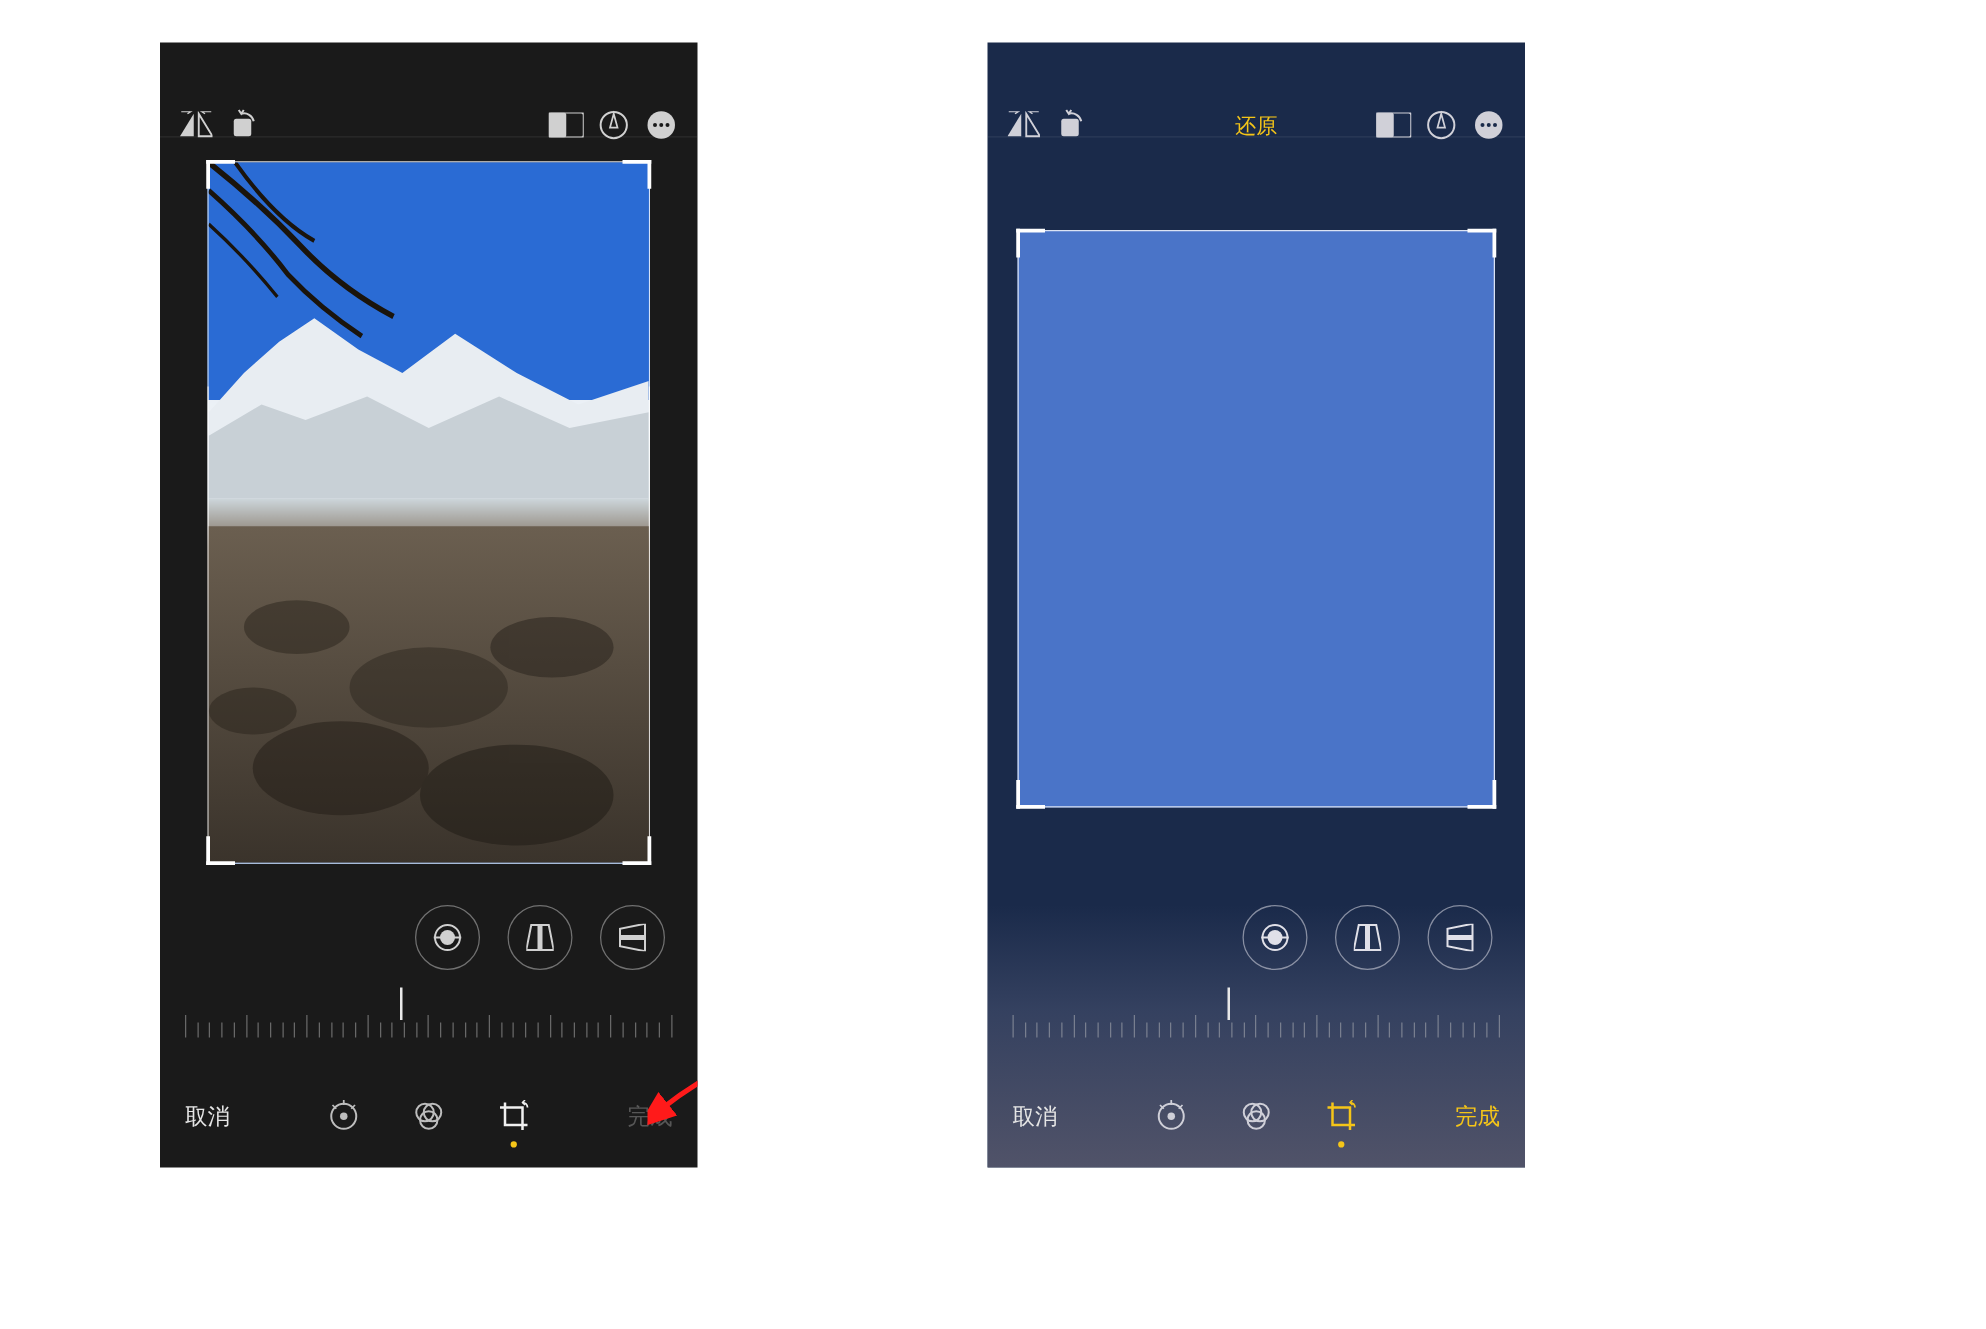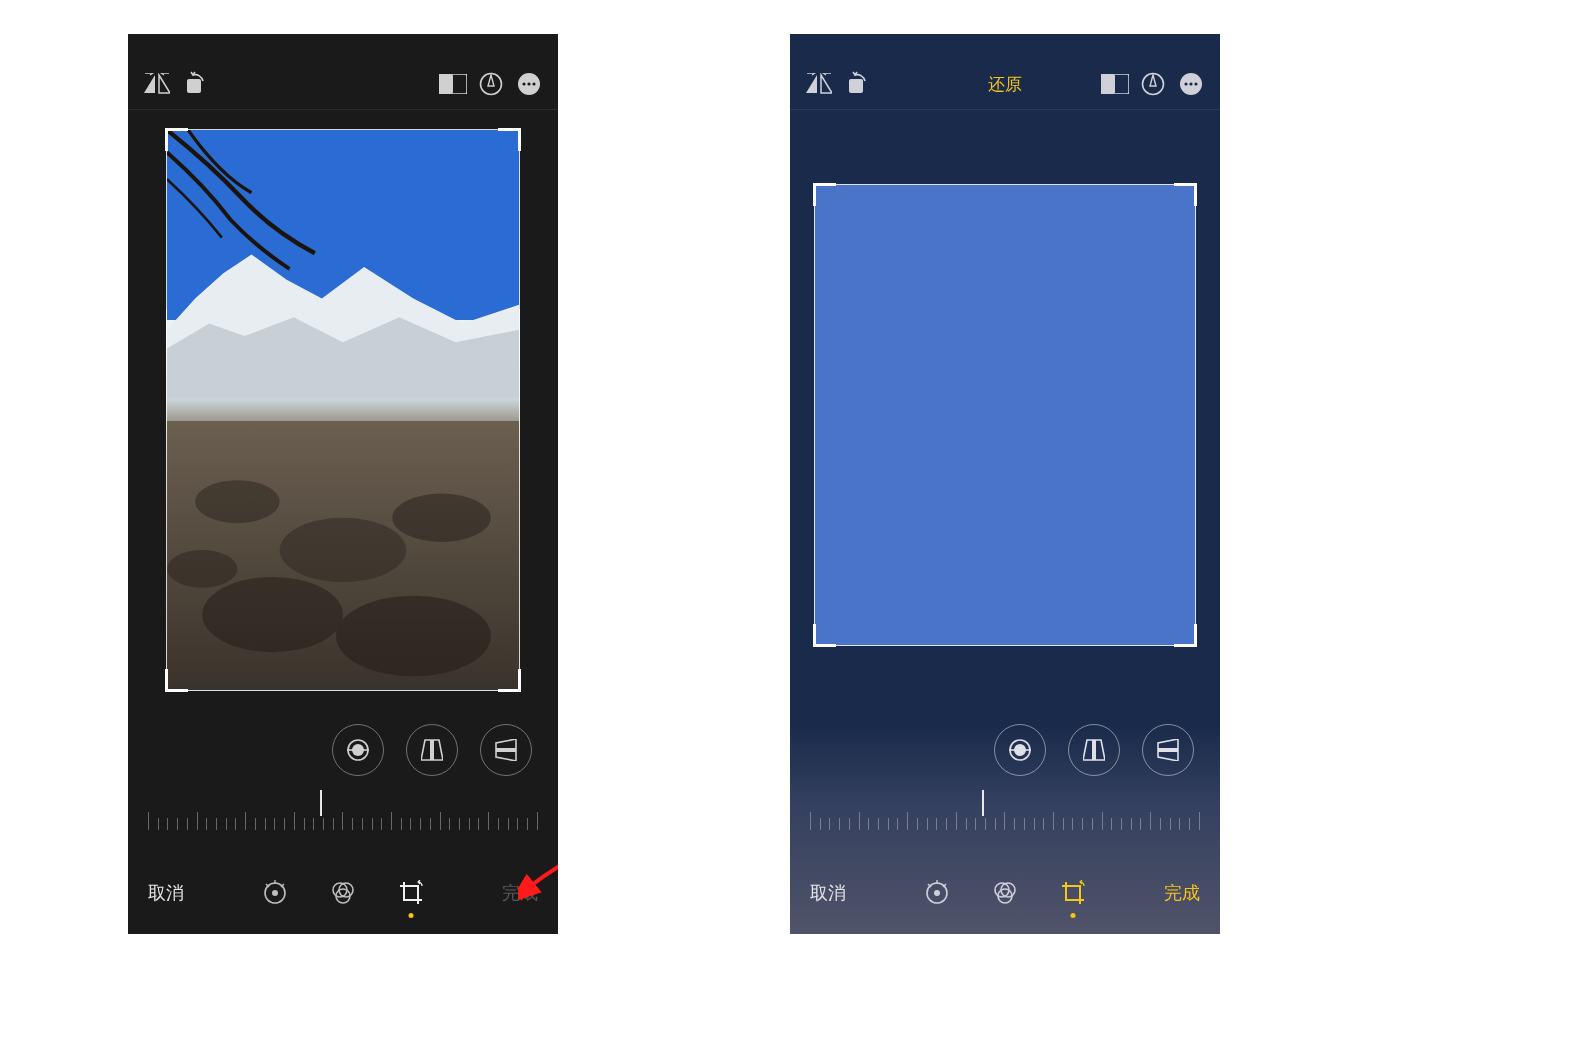--- a/index.html
+++ b/index.html
@@ -1,21 +1,21 @@
 <!DOCTYPE html>
 <html><head>
 <meta charset="utf-8">
 <style>
   html,body{margin:0;padding:0;background:#fff;width:1589px;height:1063px;font-family:-apple-system,Helvetica,Arial,sans-serif;}
   .wrap{position:relative;width:1589px;height:1063px;}
   .phone{position:absolute;top:34px;width:430px;height:900px;background:#1a1a1a;overflow:hidden;}
   .phone.left{left:128px;background:#1a1a1a;}
   .phone.right{left:790px;background:#1a2a4a;}
   
-  .topbar{position:absolute;top:30px;left:0;right:0;height:40px;display:flex;align-items:center;padding:0 10px;}
+  .topbar{position:absolute;top:46px;left:0;right:0;height:40px;display:flex;align-items:center;padding:0 10px;}
   .topbar .spacer{flex:1;}
   .icbtn{width:38px;height:38px;display:flex;align-items:center;justify-content:center;color:#d0d0d0;cursor:pointer;}
   .icbtn svg{display:block;}
   .reset{color:#f5c518;font-size:17px;margin:0 auto;position:absolute;left:0;right:0;width:60px;text-align:center;cursor:pointer;}
   .topdiv{position:absolute;top:75px;left:0;right:0;height:1px;background:rgba(255,255,255,0.08);}
   
   .canvas{position:absolute;top:95px;left:0;right:0;display:flex;align-items:center;justify-content:center;}
   .crop{position:relative;border:1px solid rgba(255,255,255,0.8);}
   .left .crop{width:352px;height:560px;background:linear-gradient(to bottom,#2a6bd4 0%,#2a6bd4 32%,#e8eef4 32%,#f0f4f8 38%,#cdd6db 48%,#7a6a58 55%,#4a4038 70%,#3a342c 100%);}
   .right .crop{width:380px;height:460px;background:#4a74c8;}

